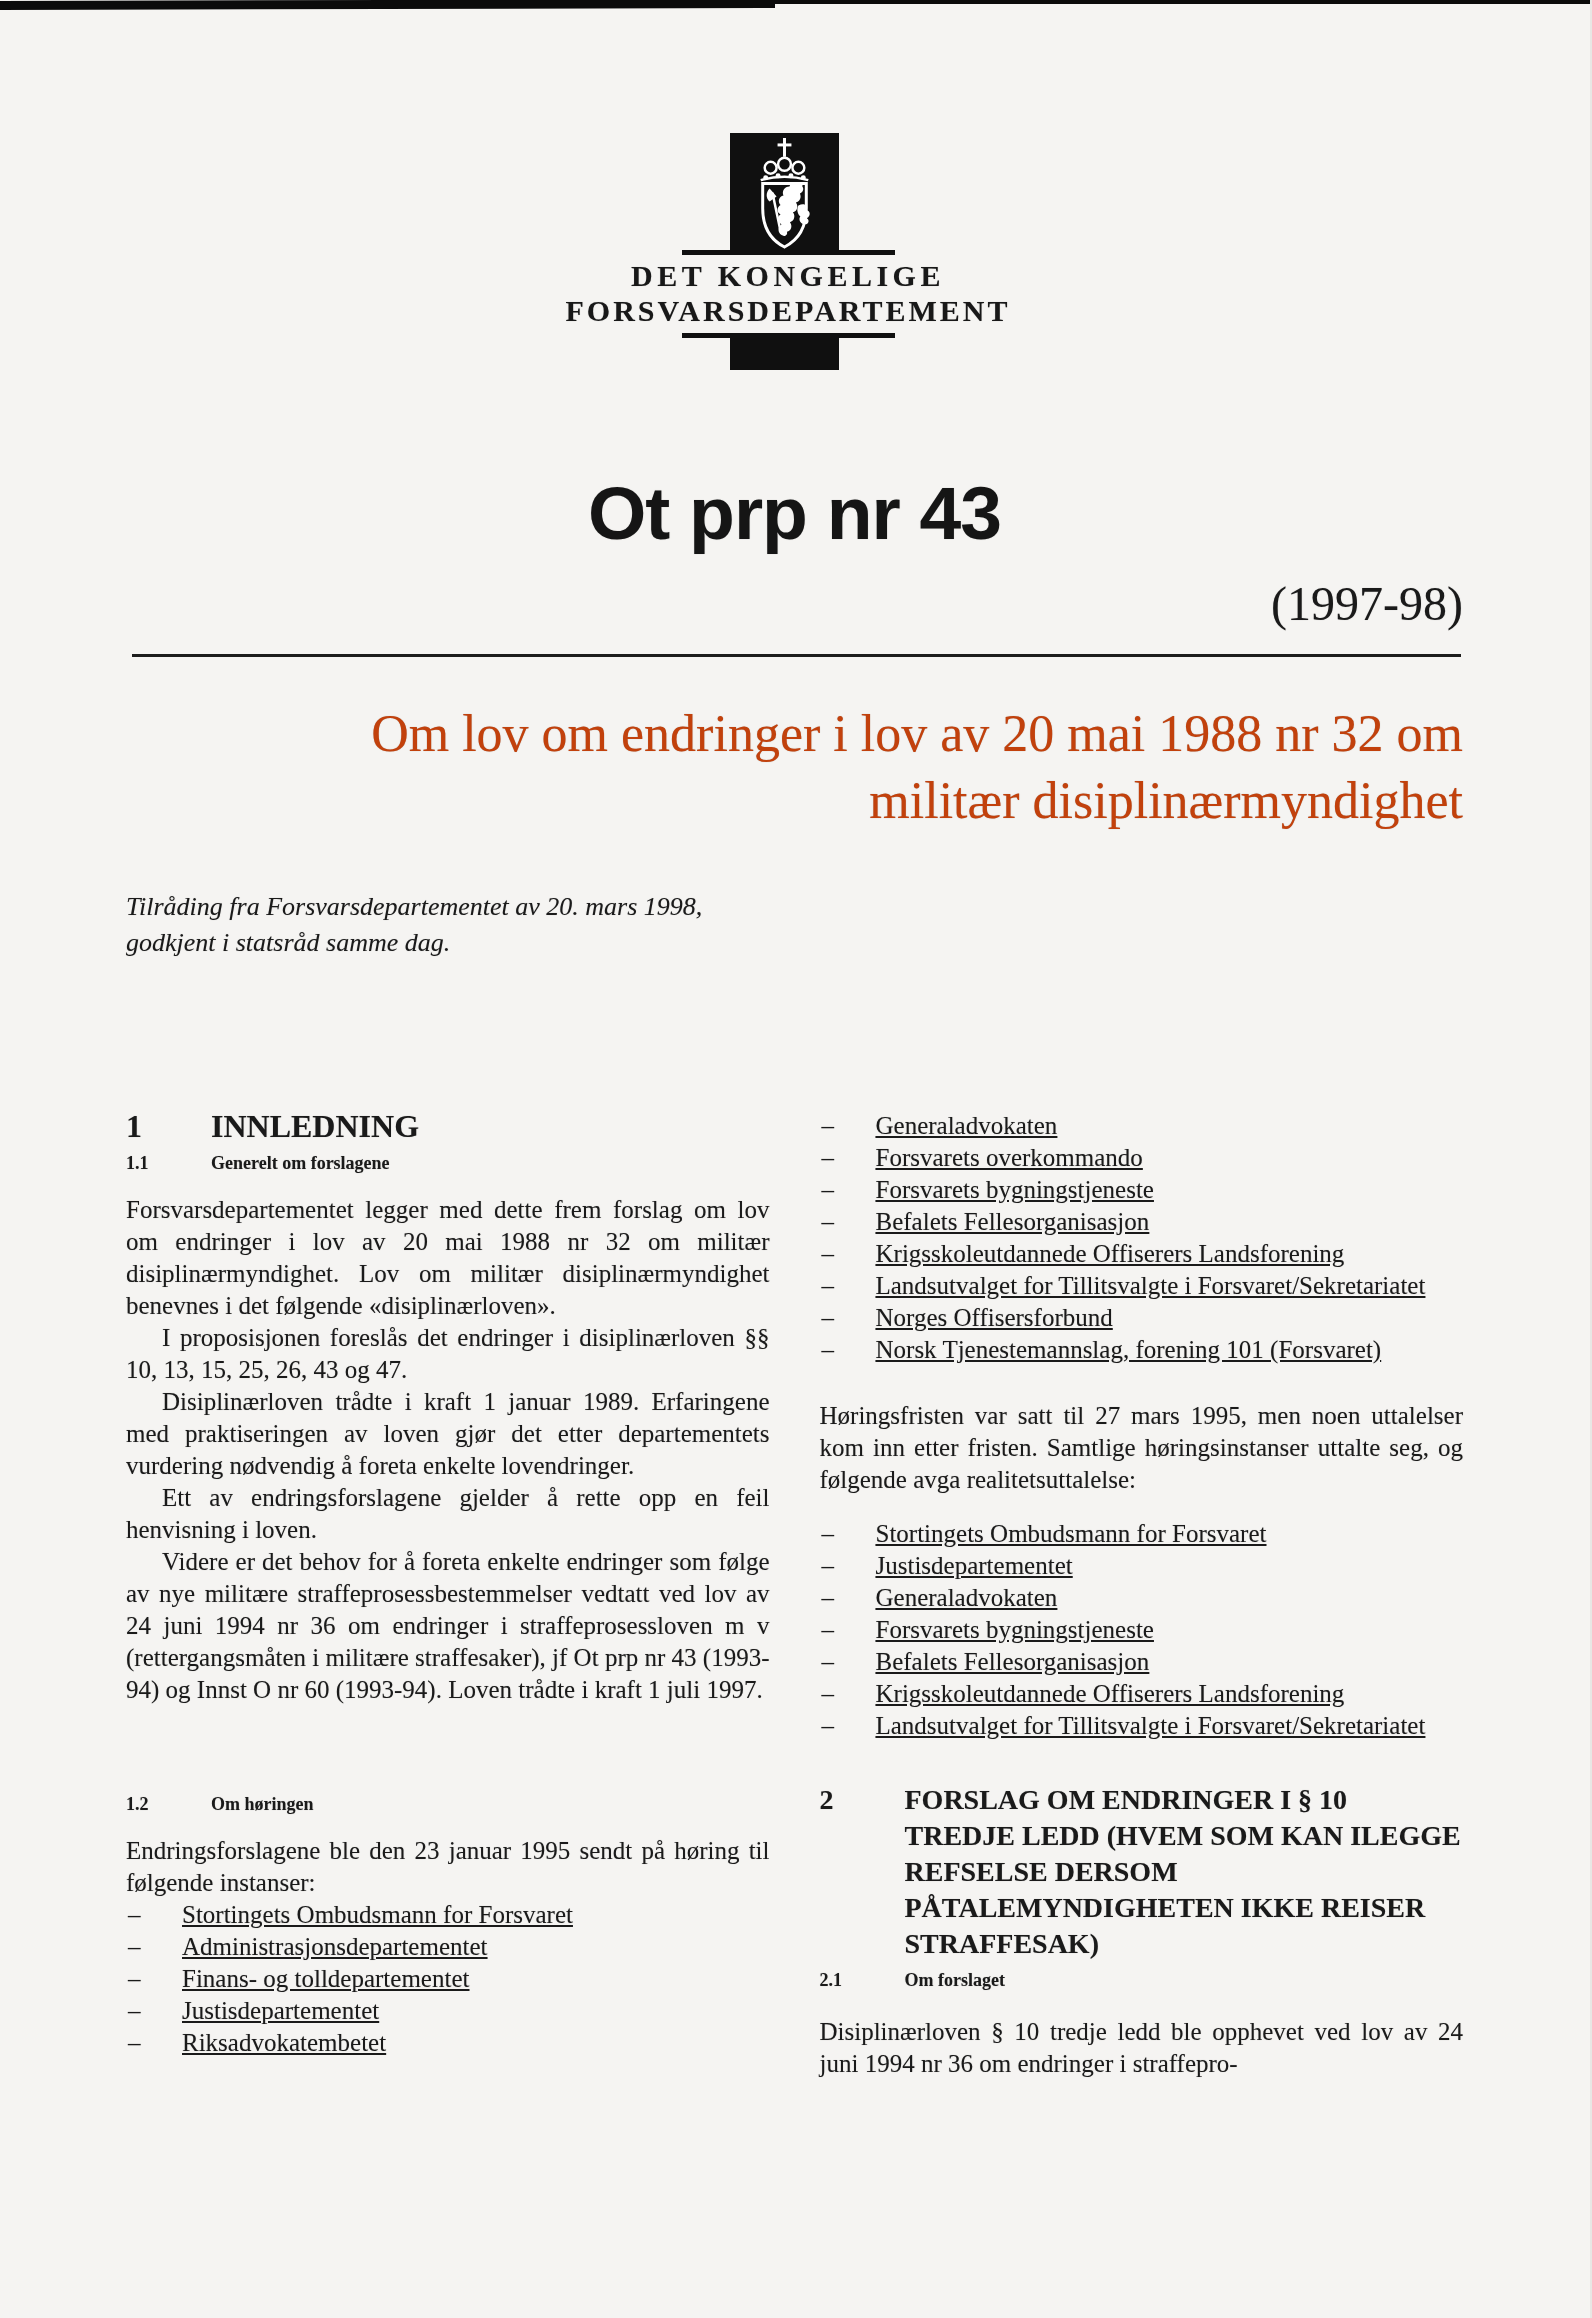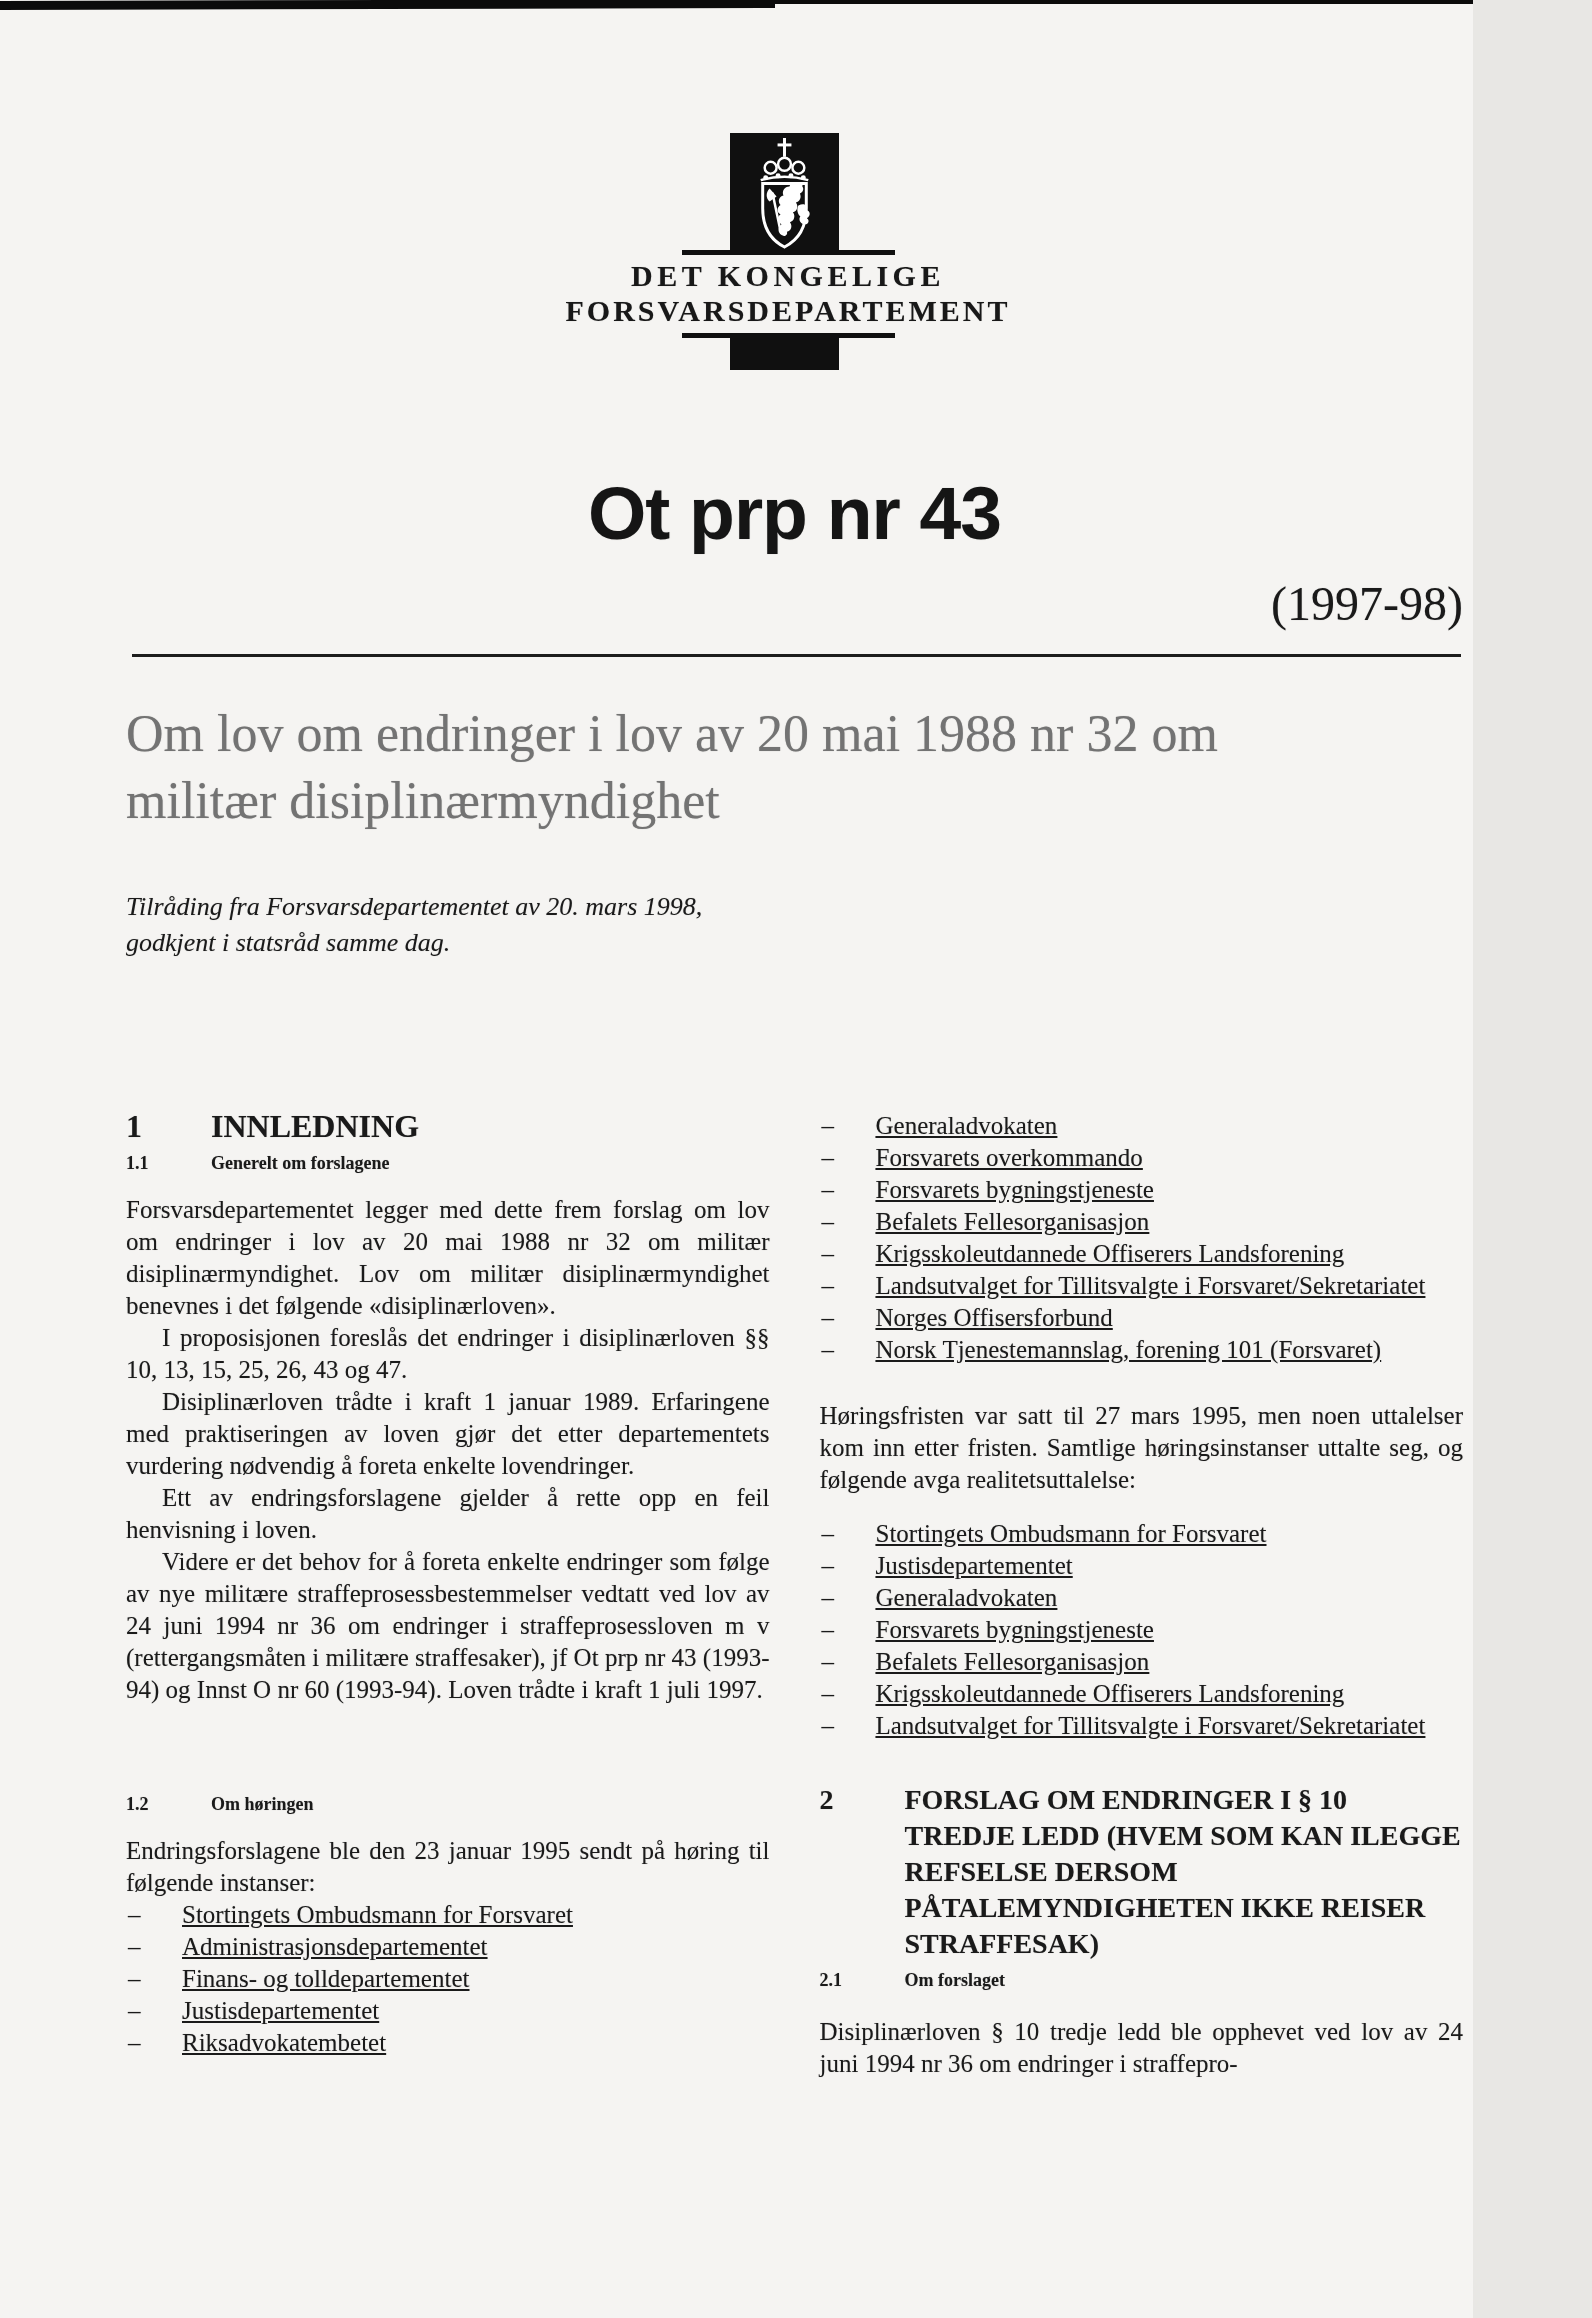--- a/index.html
+++ b/index.html
@@ -2,21 +2,21 @@
 <html style="font-size:8px"><head>
 <meta charset="utf-8">
 <style>
   html, body {
     margin: 0;
     padding: 0;
     background: #e8e7e4;
   }
   .page {
     position: relative;
-    width: 1473px;
+    width: 1590px;
     height: 2319px;
     background: #f5f4f2;
     color: #1a1a1a;
     font-family: "Liberation Serif", "DejaVu Serif", serif;
     overflow: hidden;
     text-shadow: 0 0 1px rgba(26,26,26,0.28);
   }
   
   .scan-edge-a {
     position: absolute; left: 0; top: 0;
@@ -76,24 +76,24 @@
     font-size: 48px;
   }
   .rule {
     position: absolute; left: 132px; top: 654px;
     width: 1329px; height: 2.5px;
     background: #1d1d1d;
   }
   .doc-title {
     position: absolute; left: 126px; top: 700px;
     width: 1337px;
-    text-align: left;
+    text-align: right;
     font-size: 52px;
     line-height: 67px;
-    color: #737373;
+    color: #c2410c;
   }
   .recommendation {
     position: absolute; left: 126px; top: 889px;
     width: 1337px;
     text-align: left;
     font-style: italic;
     font-size: 26px;
     line-height: 36px;
   }
   

